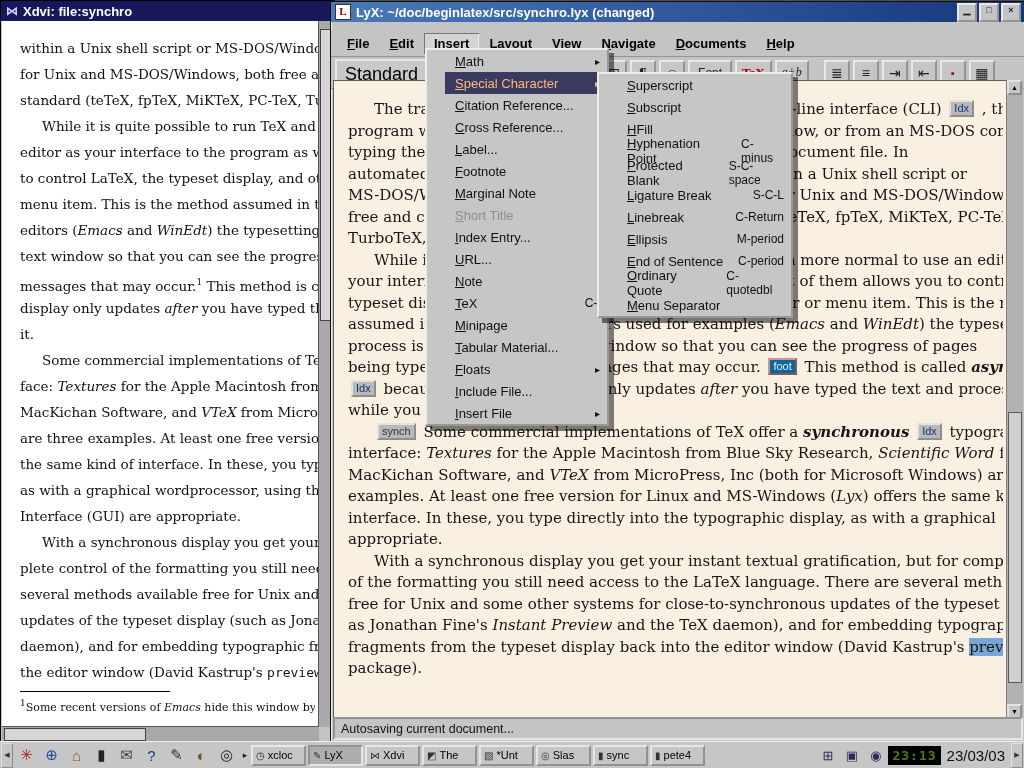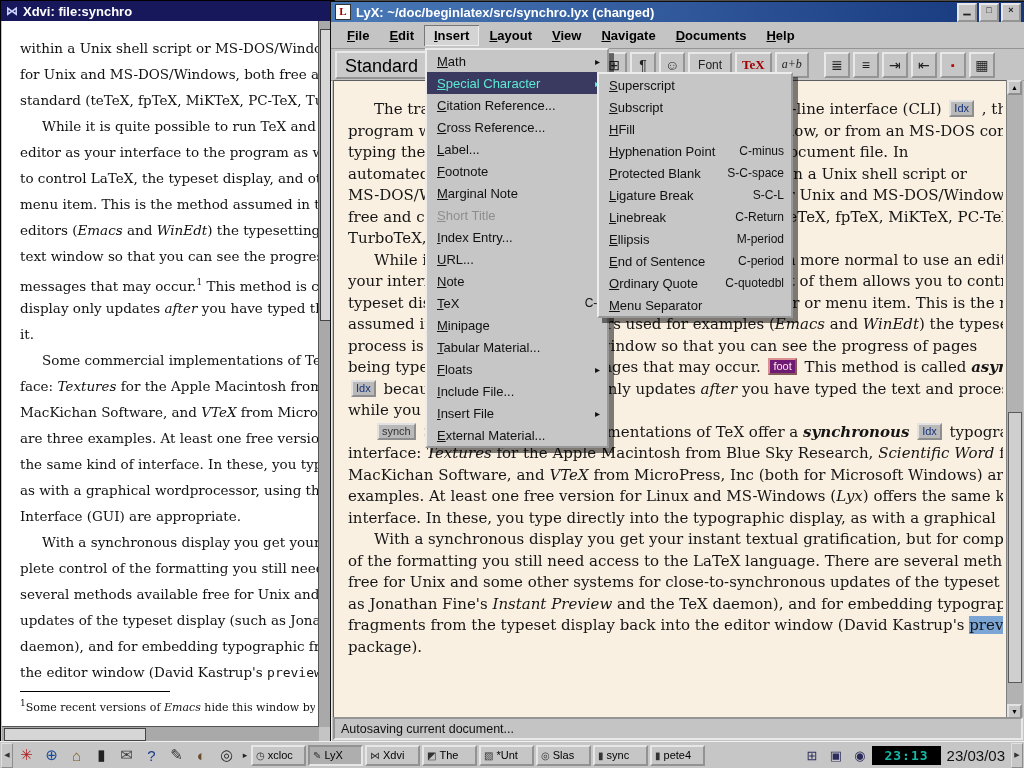--- a/index.html
+++ b/index.html
@@ -32,21 +32,21 @@
   .lyx-tb{height:20px;background:linear-gradient(to right,#4a7ab8,#16367c);color:#fff;
     display:flex;align-items:center;gap:5px;padding:0 4px;font-weight:bold;font-size:13px;}
   .lyx-tb-icon{width:14px;height:14px;background:#fff;border:1px solid #333;color:#a00000;
     font-family:"Liberation Serif",serif;font-weight:bold;font-size:11px;line-height:13px;text-align:center;}
   .lyx-tb-title{white-space:nowrap;overflow:hidden;flex:1;}
   .win-btns{display:flex;gap:2px;margin-left:auto;}
   .win-btn{width:16px;height:15px;background:#c4c4c4;border:2px outset #e8e8e8;color:#222;
     font-size:9px;line-height:11px;text-align:center;font-weight:bold;}
 
   .lyx-menubar{height:26px;display:flex;align-items:center;padding-left:6px;
-    border-bottom:1px solid #949494;font-size:13px;font-weight:bold;background:#c4c4c4;}
+    border-bottom:1px solid #949494;font-size:13px;font-weight:bold;background:#c4c4c4;margin-top:8px;}
   .mb-item{padding:3px 10px;}
   .mb-item.active{background:#d4d4d4;box-shadow:inset 1px 1px 0 #777, inset -1px -1px 0 #eee;}
 
   .lyx-toolbar{height:31px;display:flex;align-items:center;padding:0 4px;gap:3px;
     border-bottom:1px solid #949494;background:#c4c4c4;}
   .combo{display:flex;align-items:stretch;height:24px;border:2px outset #e8e8e8;background:#c9c9c9;}
   .combo-label{padding:3px 16px 0 8px;font-size:18px;}
   .combo-arrow{width:16px;border-left:1px solid #8a8a8a;display:flex;align-items:center;justify-content:center;font-size:8px;}
   .tb-group{display:flex;gap:3px;align-items:center;}
   .tb-btn{min-width:26px;height:26px;border:2px outset #e8e8e8;background:#c6c6c6;
@@ -64,61 +64,61 @@
   .lyx-line.indent{padding-left:26px;}
 
   .s-i{font-style:italic;}
   .s-bi{font-weight:bold;font-style:italic;}
   .s-tt{font-family:"DejaVu Sans Mono",monospace;font-size:13px;}
   .s-sup{vertical-align:super;font-size:9px;}
   .s-hl{background:#7aa5d4;}
 
   .inset{display:inline-block;font-family:"Liberation Sans",sans-serif;font-size:11px;line-height:13px;
     background:#b9b9b9;border:2px outset #e2e2e2;padding:0 3px;margin:0 3px;color:#16337a;vertical-align:2px;}
-  .inset-foot{background:#701a75;color:#ffecec;border-color:#d89090;}
+  .inset-foot{background:#0369a1;color:#ffecec;border-color:#d89090;}
   .inset-label{color:#333;}
 
   .lyx-vscroll{position:absolute;top:78px;right:2px;bottom:23px;width:16px;background:#b2b2b2;border-left:1px solid #808080;}
   .sb-btn{position:absolute;left:0;width:15px;height:15px;border:2px outset #e2e2e2;background:#c6c6c6;
     display:flex;align-items:center;justify-content:center;font-size:7px;box-sizing:border-box;}
   .sb-up{top:0;} .sb-down{bottom:0;}
   .lyx-vthumb{position:absolute;left:1px;right:1px;top:52%;height:42%;background:#cfcfcf;border:1px solid #5a5a5a;}
 
   .statusbar{position:absolute;left:2px;right:2px;bottom:2px;height:19px;border:2px inset #e8e8e8;
     background:#c4c4c4;display:flex;align-items:center;padding:0 6px;font-size:12.5px;color:#111;}
 
   
   .popup{position:absolute;background:#c6c6c6;border:2px outset #ececec;
     box-shadow:5px 5px 0 rgba(0,0,0,0.5);z-index:40;}
   .insert-menu{left:94px;top:46px;width:180px;}
   .specialchar-menu{left:266px;top:70px;width:192px;z-index:41;}
-  .menu-item{height:22px;display:flex;align-items:center;padding:0 7px 0 10px;font-size:13px;color:#111;}
-  .menu-item.hl-item{background:#3a3a60;color:#5eead4;}
+  .menu-item{height:22px;display:flex;align-items:center;padding:0 7px 0 10px;font-size:13px;color:#111;margin-left:18px;}
+  .menu-item.hl-item{background:#3a3a60;color:#fdba74;}
   .menu-item.disabled{color:#8e8e8e;}
   .mi-label u{text-decoration:underline;}
   .mi-short{margin-left:auto;padding-left:12px;font-size:12px;}
   .mi-arrow{margin-left:auto;font-size:10px;}
 
   
   .taskbar{position:absolute;left:0;bottom:0;width:1024px;height:27px;background:#c6c6c6;
     border-top:1px solid #f0f0f0;display:flex;align-items:center;gap:1px;z-index:10;padding:0 1px;box-sizing:border-box;}
   .hide-btn{width:10px;height:23px;border:1px outset #e0e0e0;background:#c6c6c6;display:flex;
     align-items:center;justify-content:center;font-size:7px;color:#333;flex:none;}
   .launchers{display:flex;align-items:center;flex:none;}
   .launcher{width:25px;height:24px;display:flex;align-items:center;justify-content:center;font-size:15px;}
   .panel-handle{width:10px;text-align:center;font-size:9px;color:#222;flex:none;}
   .tasks{display:flex;gap:2px;flex:1;overflow:hidden;align-items:center;}
   .task{width:55px;min-width:55px;height:21px;border:2px outset #e6e6e6;background:#c6c6c6;display:flex;
     align-items:center;gap:3px;padding:0 3px;font-size:11px;overflow:hidden;white-space:nowrap;box-sizing:border-box;}
   .task.active{border-style:inset;background:#aeaeae;}
   .task-icon{font-size:10px;color:#333;}
   .tray{display:flex;align-items:center;gap:1px;flex:none;}
   .tray-icon{width:23px;height:23px;display:flex;align-items:center;justify-content:center;font-size:13px;color:#2c2c5c;}
-  .lcd{background:#000;color:#14b8a6;font-family:"DejaVu Sans Mono",monospace;font-weight:bold;
-    font-size:13px;letter-spacing:1px;padding:2px 12px;flex:none;}
+  .lcd{background:#000;color:#4d7c0f;font-family:"DejaVu Sans Mono",monospace;font-weight:bold;
+    font-size:13px;letter-spacing:1px;padding:2px 4px;flex:none;}
   .date{font-size:15px;padding:0 5px;color:#111;flex:none;}
 </style>
 </head>
 <body>
 
 <div class="screen">
 
   <div class="window xdvi-win">
     <div class="xdvi-tb">
       <span class="tb-glyph">⋈</span>
@@ -230,20 +230,21 @@
           <div class="lyx-line"><span>assumed in this book. In the editors used for examples (</span><span class="s-i">Emacs</span><span> and </span><span class="s-i">WinEdt</span><span>) the typesetting</span></div>
           <div class="lyx-line"><span>process is run in a separate text window so that you can see the progress of pages</span></div>
           <div class="lyx-line"><span>being typeset and any error messages that may occur. </span><span class="inset inset-foot">foot</span><span> This method is called </span><span class="s-bi">asynchronous</span></div>
           <div class="lyx-line"><span class="inset inset-idx">Idx</span><span> because the typeset display only updates </span><span class="s-i">after</span><span> you have typed the text and processed it, not</span></div>
           <div class="lyx-line"><span>while you type.</span></div>
           <div class="lyx-line indent"><span class="inset inset-label">synch</span><span> Some commercial implementations of TeX offer a </span><span class="s-bi">synchronous</span><span> </span><span class="inset inset-idx">Idx</span><span> typographic</span></div>
           <div class="lyx-line"><span>interface: </span><span class="s-i">Textures</span><span> for the Apple Macintosh from Blue Sky Research, </span><span class="s-i">Scientific Word</span><span> from</span></div>
           <div class="lyx-line"><span>MacKichan Software, and </span><span class="s-i">VTeX</span><span> from MicroPress, Inc (both for Microsoft Windows) are three</span></div>
           <div class="lyx-line"><span>examples. At least one free version for Linux and MS-Windows (</span><span class="s-i">Lyx</span><span>) offers the same kind of</span></div>
           <div class="lyx-line"><span>interface. In these, you type directly into the typographic display, as with a graphical</span></div>
+          <div class="lyx-line"><span>appropriate.</span></div>
           <div class="lyx-line indent"><span>With a synchronous display you get your instant textual gratification, but for complete control</span></div>
           <div class="lyx-line"><span>of the formatting you still need access to the LaTeX language. There are several methods available</span></div>
           <div class="lyx-line"><span>free for Unix and some other systems for close-to-synchronous updates of the typeset display (such</span></div>
           <div class="lyx-line"><span>as Jonathan Fine's </span><span class="s-i">Instant Preview</span><span> and the TeX daemon), and for embedding typographic</span></div>
           <div class="lyx-line"><span>fragments from the typeset display back into the editor window (David Kastrup's </span><span class="s-hl">preview-latex</span></div>
           <div class="lyx-line"><span>package).</span></div>
         </div>
     </div>
 
     <div class="lyx-vscroll">
@@ -305,23 +306,20 @@
         <div class="menu-item">
           <span class="mi-label"><u>F</u>loats</span>
           <span class="mi-arrow">▸</span>
         </div>
         <div class="menu-item">
           <span class="mi-label"><u>I</u>nclude File...</span>
         </div>
         <div class="menu-item">
           <span class="mi-label"><u>I</u>nsert File</span>
           <span class="mi-arrow">▸</span>
-        </div>
-        <div class="menu-item">
-          <span class="mi-label"><u>E</u>xternal Material...</span>
         </div>
       </div>
 
     <div class="popup specialchar-menu">
         <div class="menu-item">
           <span class="mi-label"><u>S</u>uperscript</span>
         </div>
         <div class="menu-item">
           <span class="mi-label"><u>S</u>ubscript</span>
         </div>

